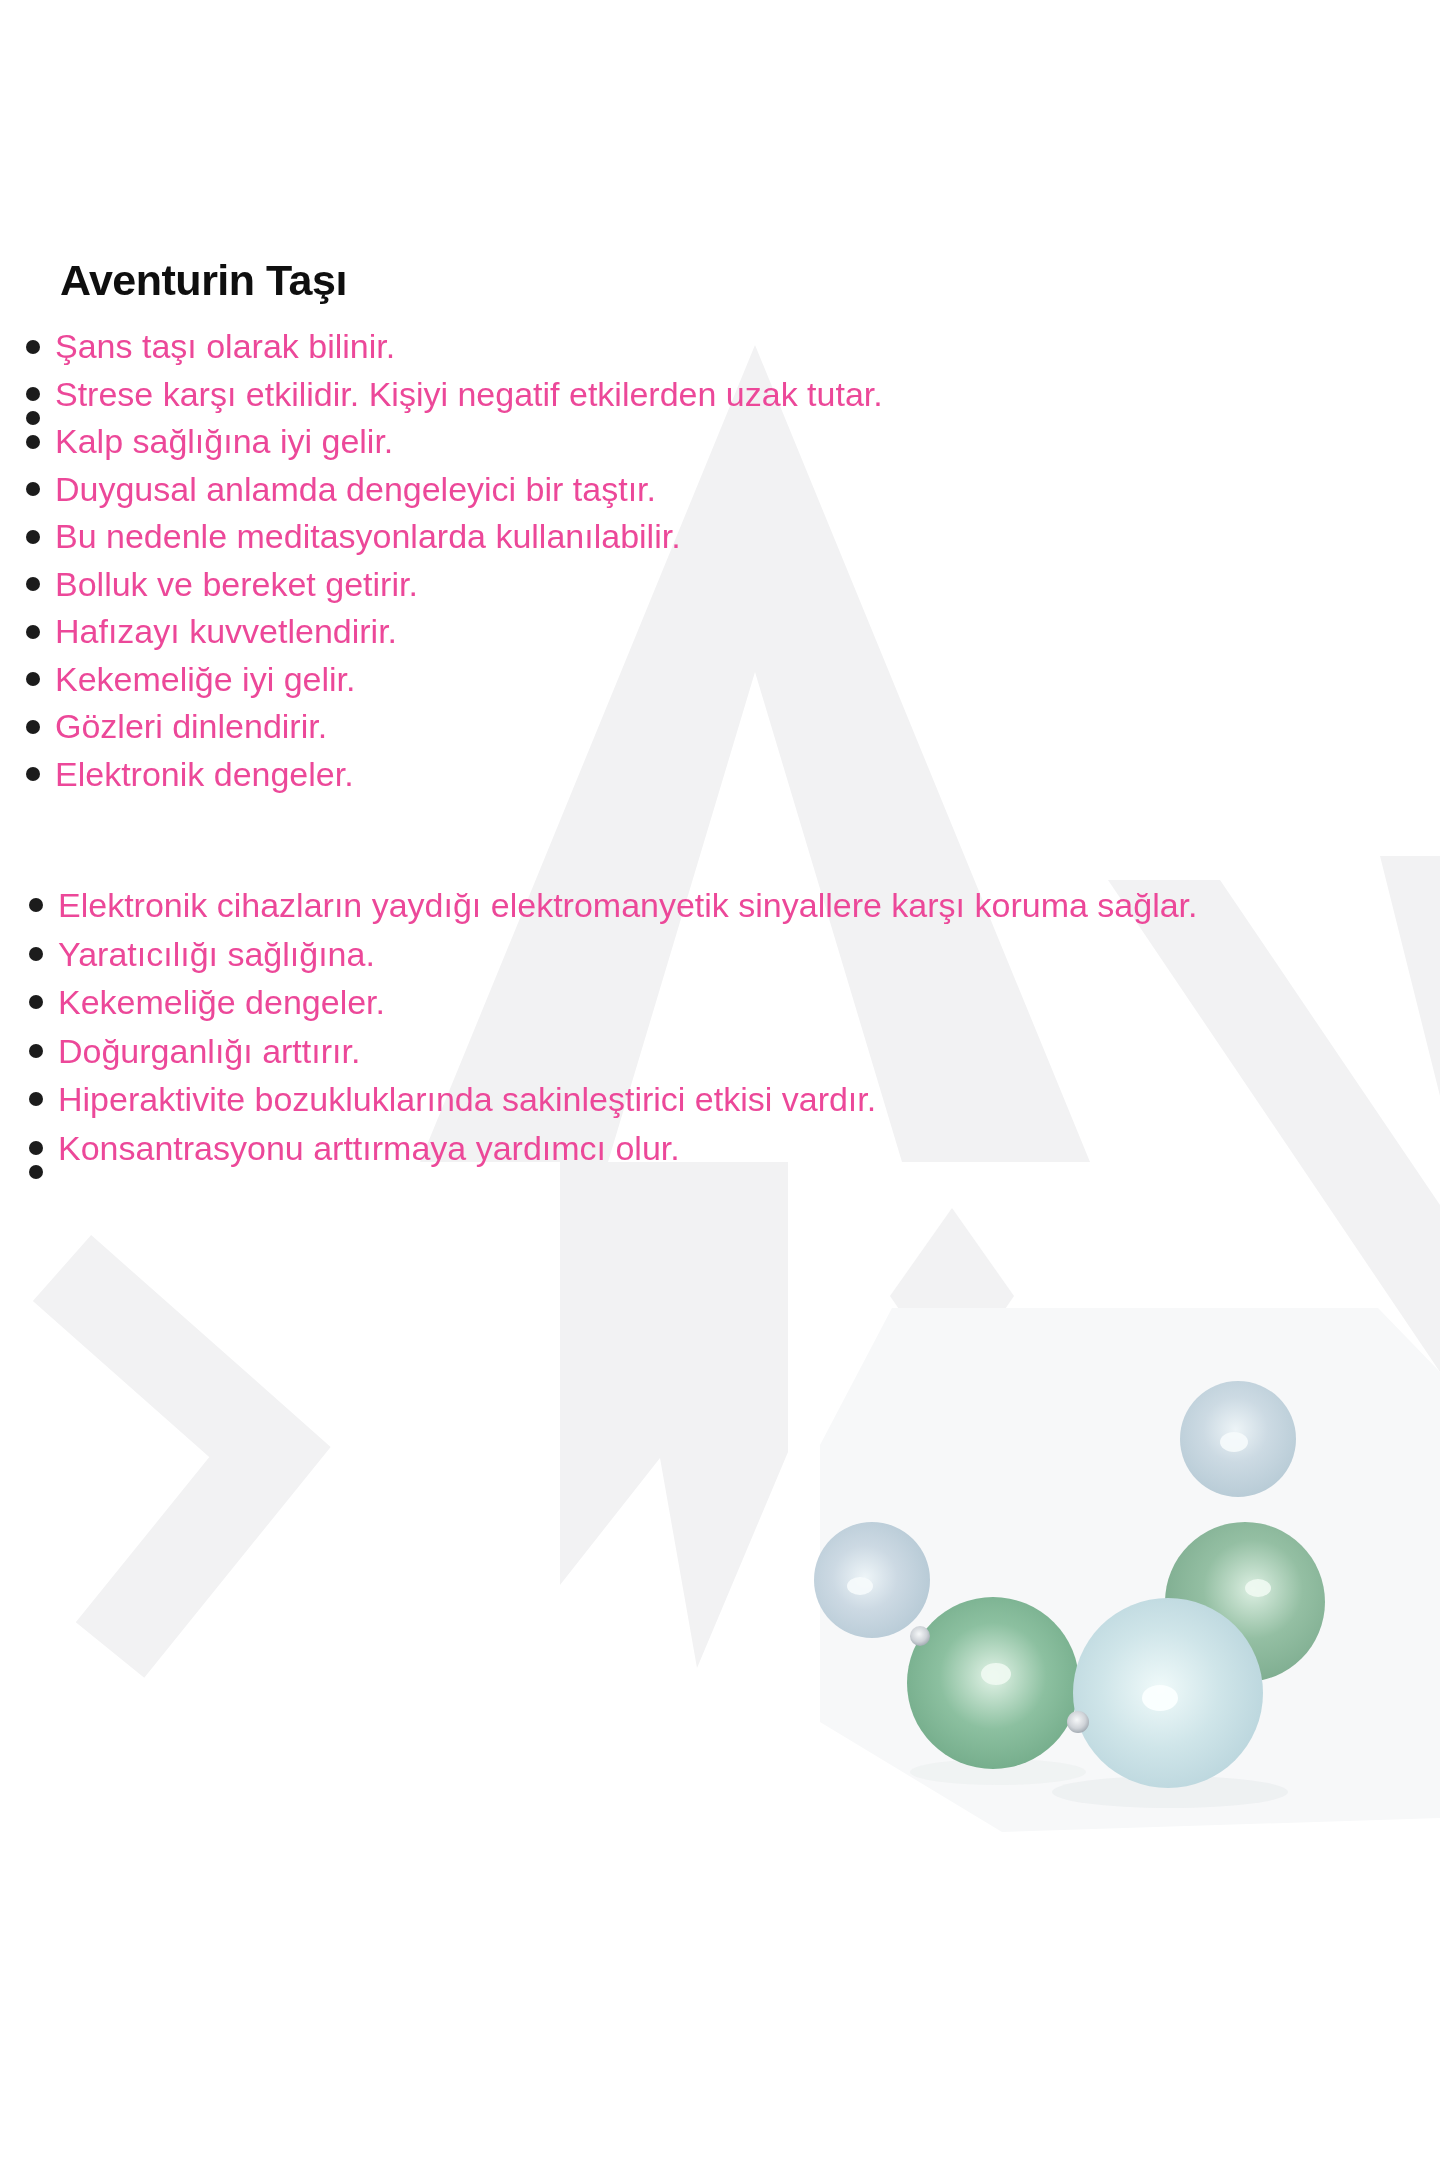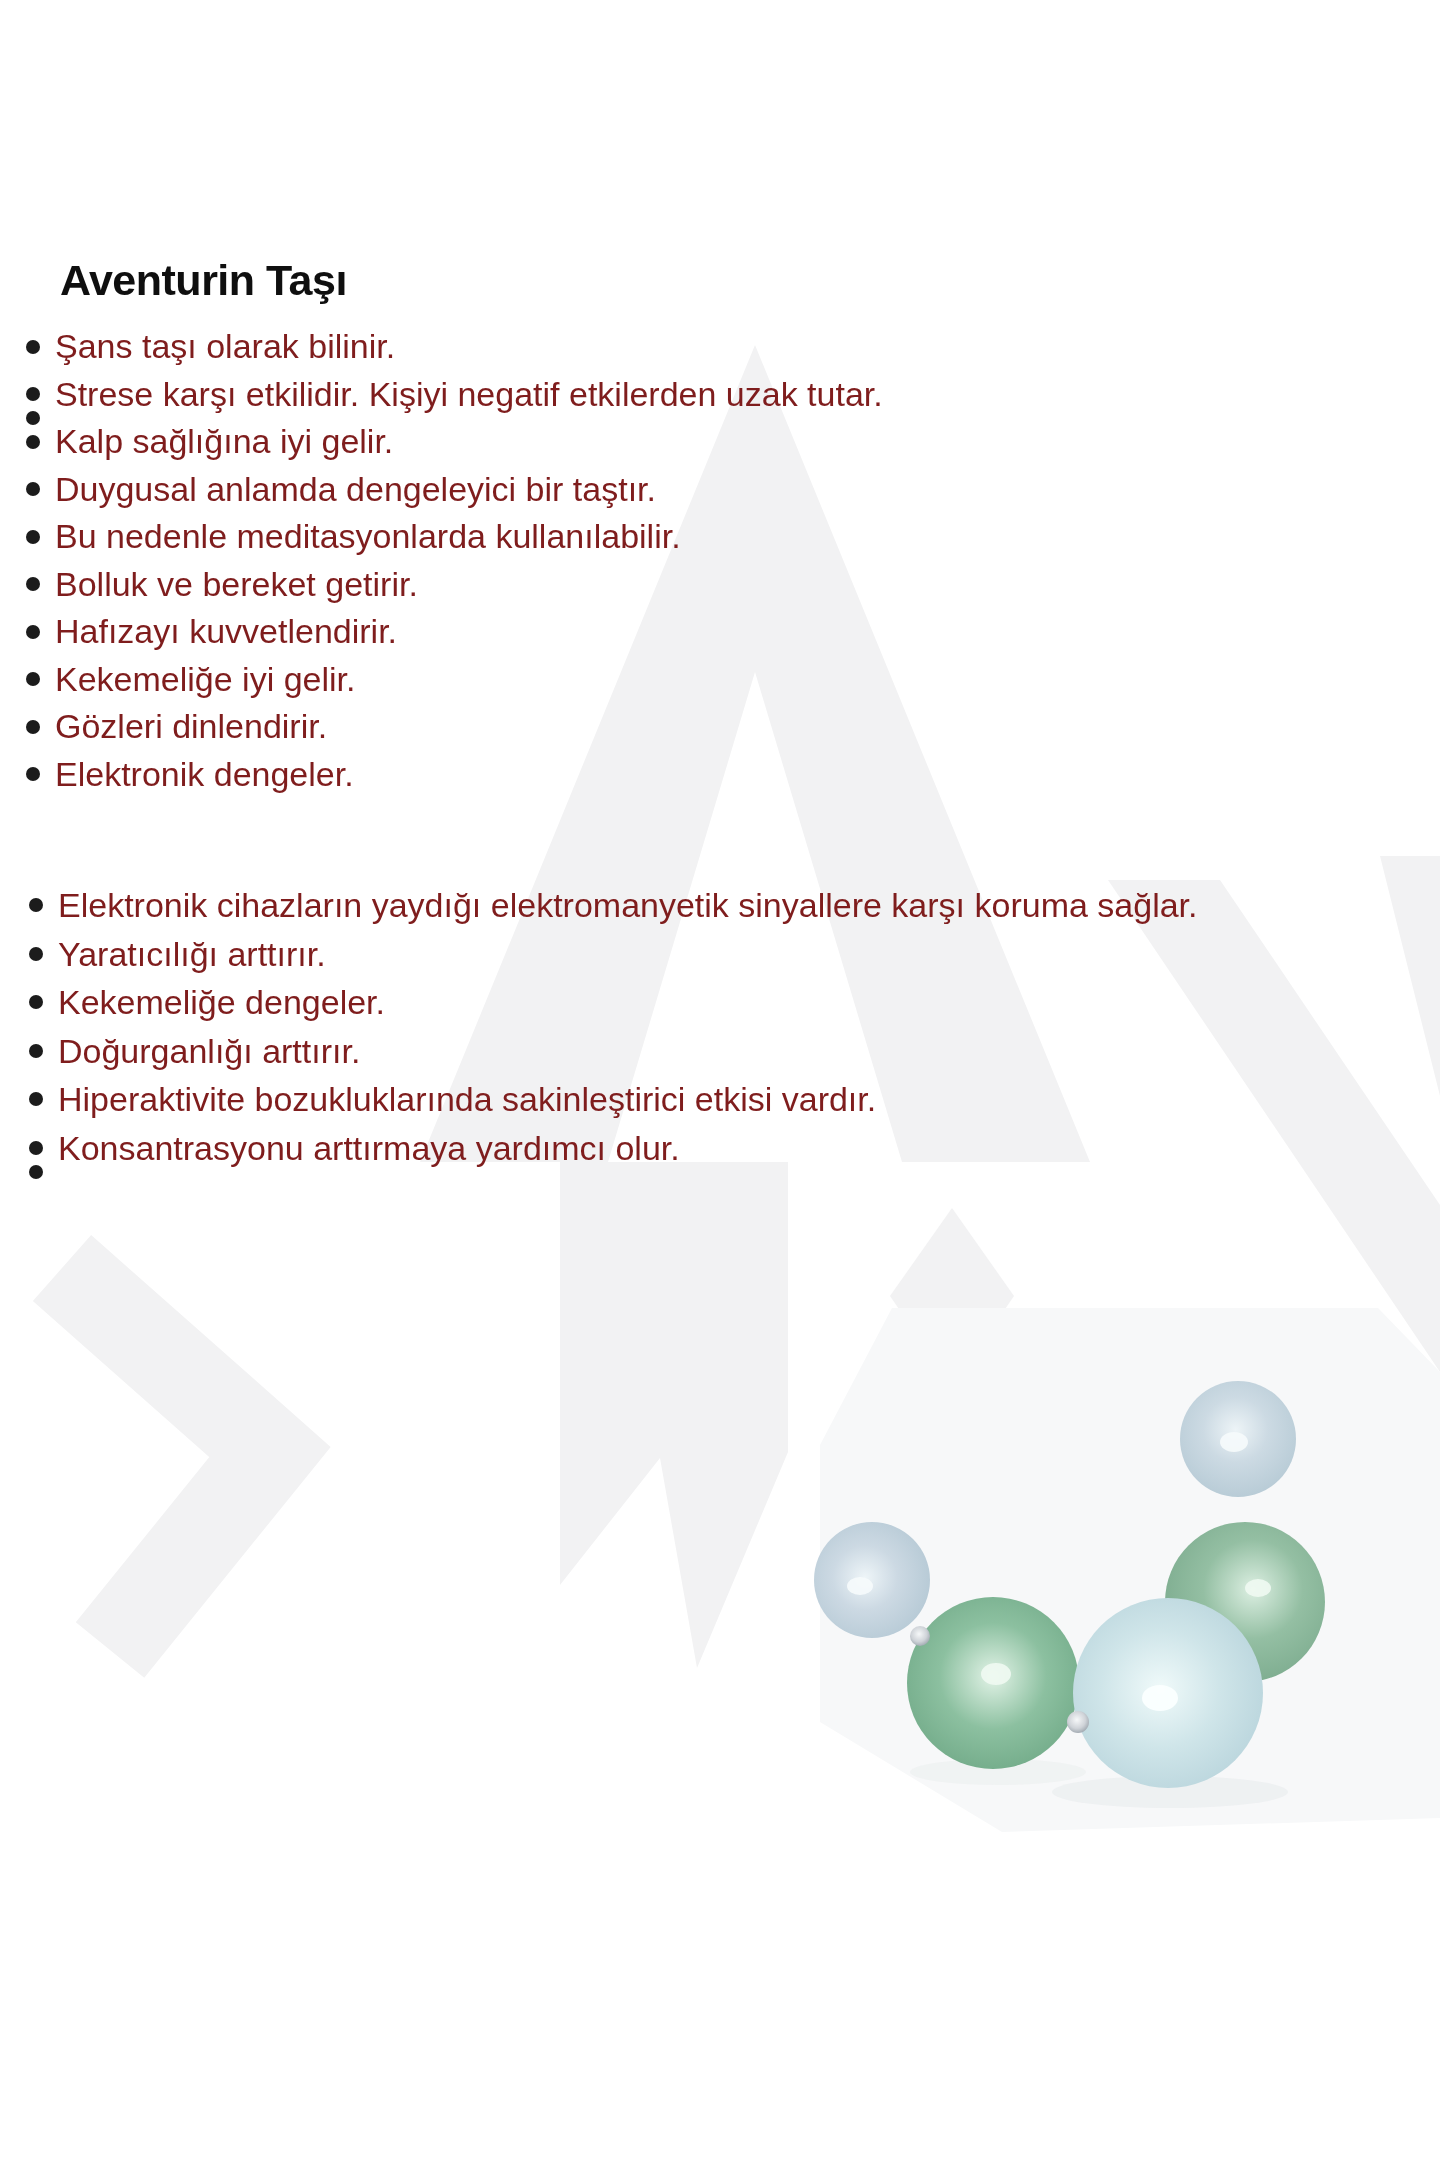--- a/index.html
+++ b/index.html
@@ -35,21 +35,21 @@
     width:1440px;
   }
   ul.benefits-primary{ top:323px; }
   ul.benefits-secondary{ top:881px; }
   ul.benefits li{
     position:relative;
     margin:0;
     padding:0 12px 0 55px;
     white-space:nowrap;
     font-size:34px;
-    color:#7f1d1d;
+    color:#ec4899;
   }
   ul.benefits-primary li{ line-height:47.5px; }
   ul.benefits-secondary li{ line-height:48.5px; padding-left:58px; }
   .dot{
     position:absolute;
     left:26px;
     top:calc(50% - 7px);
     width:14px;height:14px;
     border-radius:50%;
     background:#1c1c1c;
@@ -91,21 +91,21 @@
     <li><span class="dot"></span><span>Bu nedenle meditasyonlarda kullanılabilir.</span></li>
     <li><span class="dot"></span><span>Bolluk ve bereket getirir.</span></li>
     <li><span class="dot"></span><span>Hafızayı kuvvetlendirir.</span></li>
     <li><span class="dot"></span><span>Kekemeliğe iyi gelir.</span></li>
     <li><span class="dot"></span><span>Gözleri dinlendirir.</span></li>
     <li><span class="dot"></span><span>Elektronik dengeler.</span></li>
   </ul>
 
   <ul class="benefits benefits-secondary">
     <li><span class="dot"></span><span>Elektronik cihazların yaydığı elektromanyetik sinyallere karşı koruma sağlar.</span></li>
-    <li><span class="dot"></span><span>Yaratıcılığı arttırır.</span></li>
+    <li><span class="dot"></span><span>Yaratıcılığı sağlığına.</span></li>
     <li><span class="dot"></span><span>Kekemeliğe dengeler.</span></li>
     <li><span class="dot"></span><span>Doğurganlığı arttırır.</span></li>
     <li><span class="dot"></span><span>Hiperaktivite bozukluklarında sakinleştirici etkisi vardır.</span></li>
     <li><span class="dot"></span><span>Konsantrasyonu arttırmaya yardımcı olur.</span></li>
     <li><span class="dot"></span></li>
   </ul>
 
   <svg class="layer" viewBox="0 0 1440 2160" aria-hidden="true">
     <defs>
       <radialGradient id="gPaleTR" cx="48%" cy="42%" r="62%">

